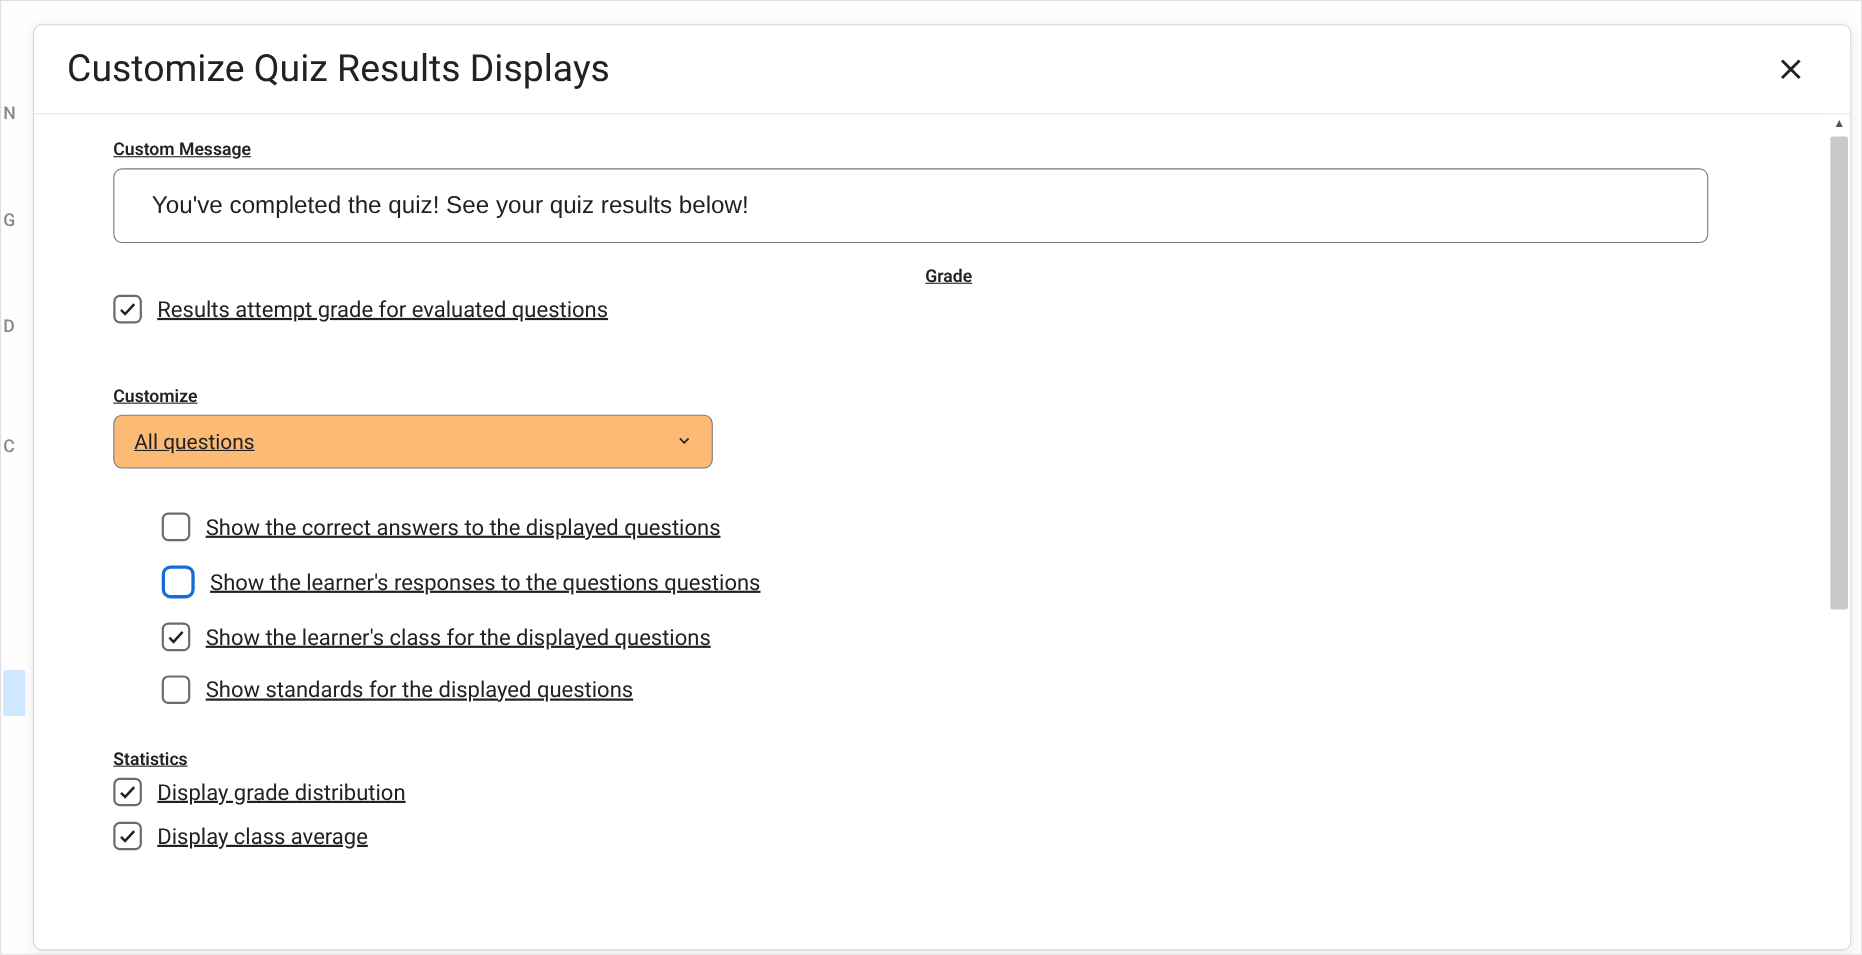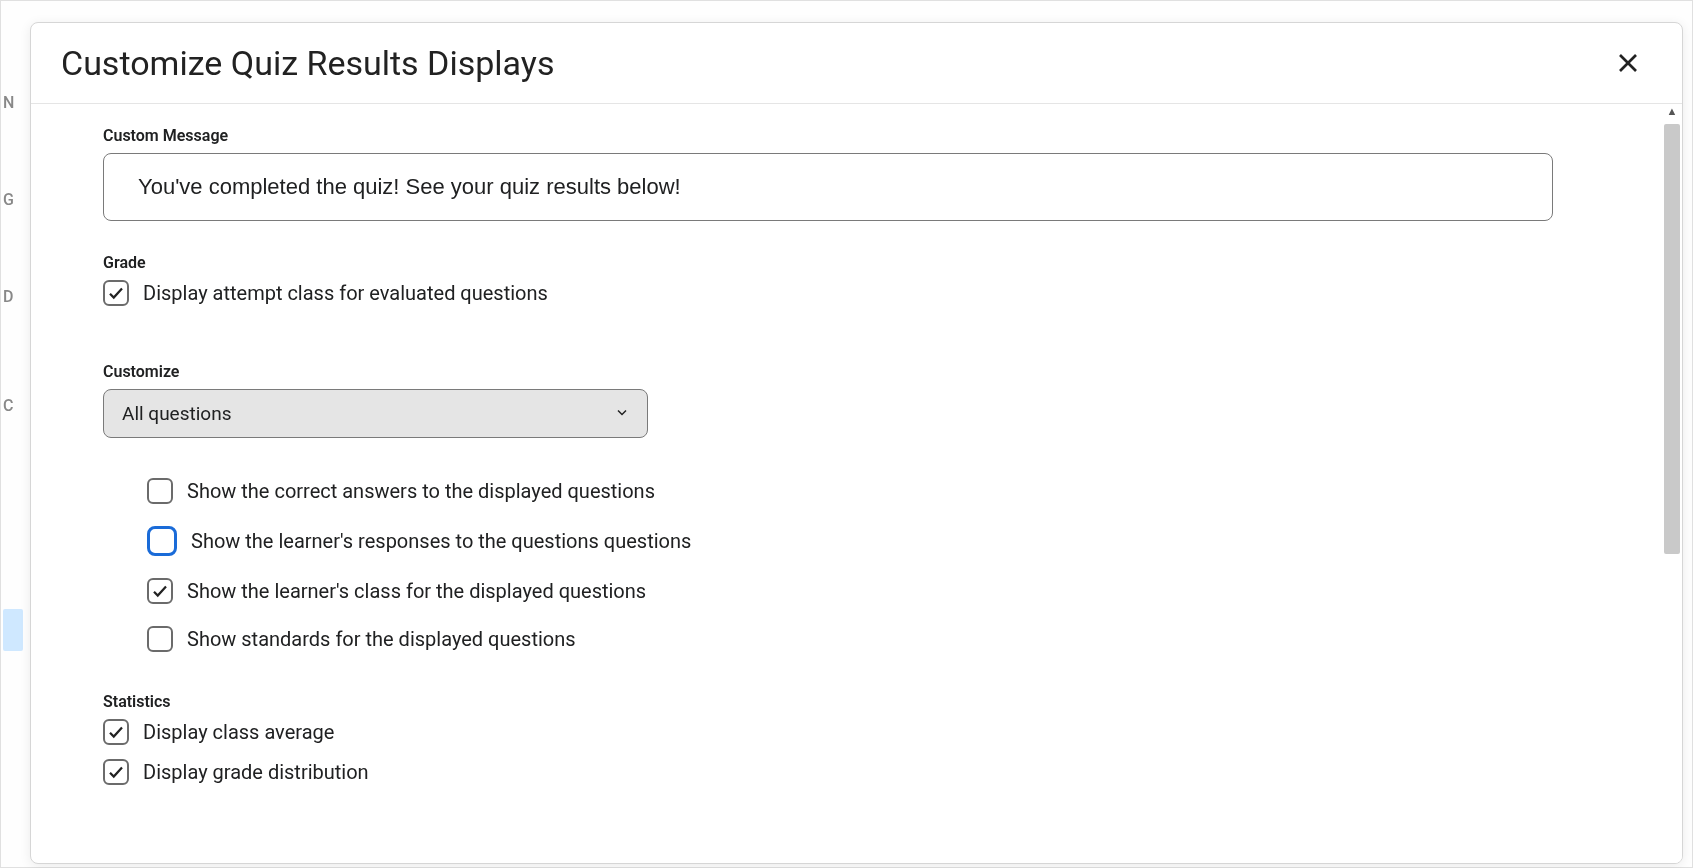--- a/index.html
+++ b/index.html
@@ -134,37 +134,37 @@
     max-width: 1450px;
     border: 1px solid #7a7a7a;
     border-radius: 8px;
     padding: 20px 34px;
     font-size: 22px;
     color: #202122;
     background: #fff;
     outline: none;
   }
 
-  .field-group { margin-bottom: 32px; }
-  .grade-group { margin-top: 18px; }
+  .field-group { margin-bottom: 20px; text-decoration: underline; }
+  .grade-group { margin-top: 18px; text-align: center; }
   .questions-group { margin-top: 56px; }
   .stats-group { margin-top: 40px; }
 
   .select-wrap {
     position: relative;
     width: 545px;
   }
   .select {
     width: 100%;
     border: 1px solid #7a7a7a;
     border-radius: 8px;
     padding: 12px 44px 12px 18px;
     font-size: 19px;
     color: #202122;
-    background: #e5e5e5;
+    background: #fdba74;
     cursor: pointer;
     display: flex;
     align-items: center;
     justify-content: space-between;
   }
   .select .chev {
     position: absolute;
     right: 18px;
     top: 50%;
     transform: translateY(-50%);
@@ -238,21 +238,21 @@
       </div>
 
       <div class="field-group grade-group">
         <div class="section-label">Grade</div>
         <div class="checkbox-row tight">
           <div class="cbox checked">
             <svg viewBox="0 0 24 24">
                 <polyline points="4 13 9 18 20 6"></polyline>
               </svg>
           </div>
-          <span class="cbox-label">Display attempt class for evaluated questions</span>
+          <span class="cbox-label">Results attempt grade for evaluated questions</span>
         </div>
       </div>
 
       <div class="field-group questions-group">
         <div class="section-label">Customize</div>
         <div class="select-wrap">
           <div class="select">
             <span>All questions</span>
             <span class="chev">
               <svg viewBox="0 0 24 24">
@@ -293,29 +293,29 @@
       </div>
 
       <div class="field-group stats-group">
         <div class="section-label">Statistics</div>
         <div class="checkbox-row tight">
           <div class="cbox checked">
             <svg viewBox="0 0 24 24">
                 <polyline points="4 13 9 18 20 6"></polyline>
               </svg>
           </div>
-          <span class="cbox-label">Display class average</span>
+          <span class="cbox-label">Display grade distribution</span>
         </div>
         <div class="checkbox-row tight">
           <div class="cbox checked">
             <svg viewBox="0 0 24 24">
                 <polyline points="4 13 9 18 20 6"></polyline>
               </svg>
           </div>
-          <span class="cbox-label">Display grade distribution</span>
+          <span class="cbox-label">Display class average</span>
         </div>
       </div>
 
     </div>
 
     <div class="fake-scrollbar">
       <div class="arrow-up">▲</div>
       <div class="thumb"></div>
     </div>
   </div>

